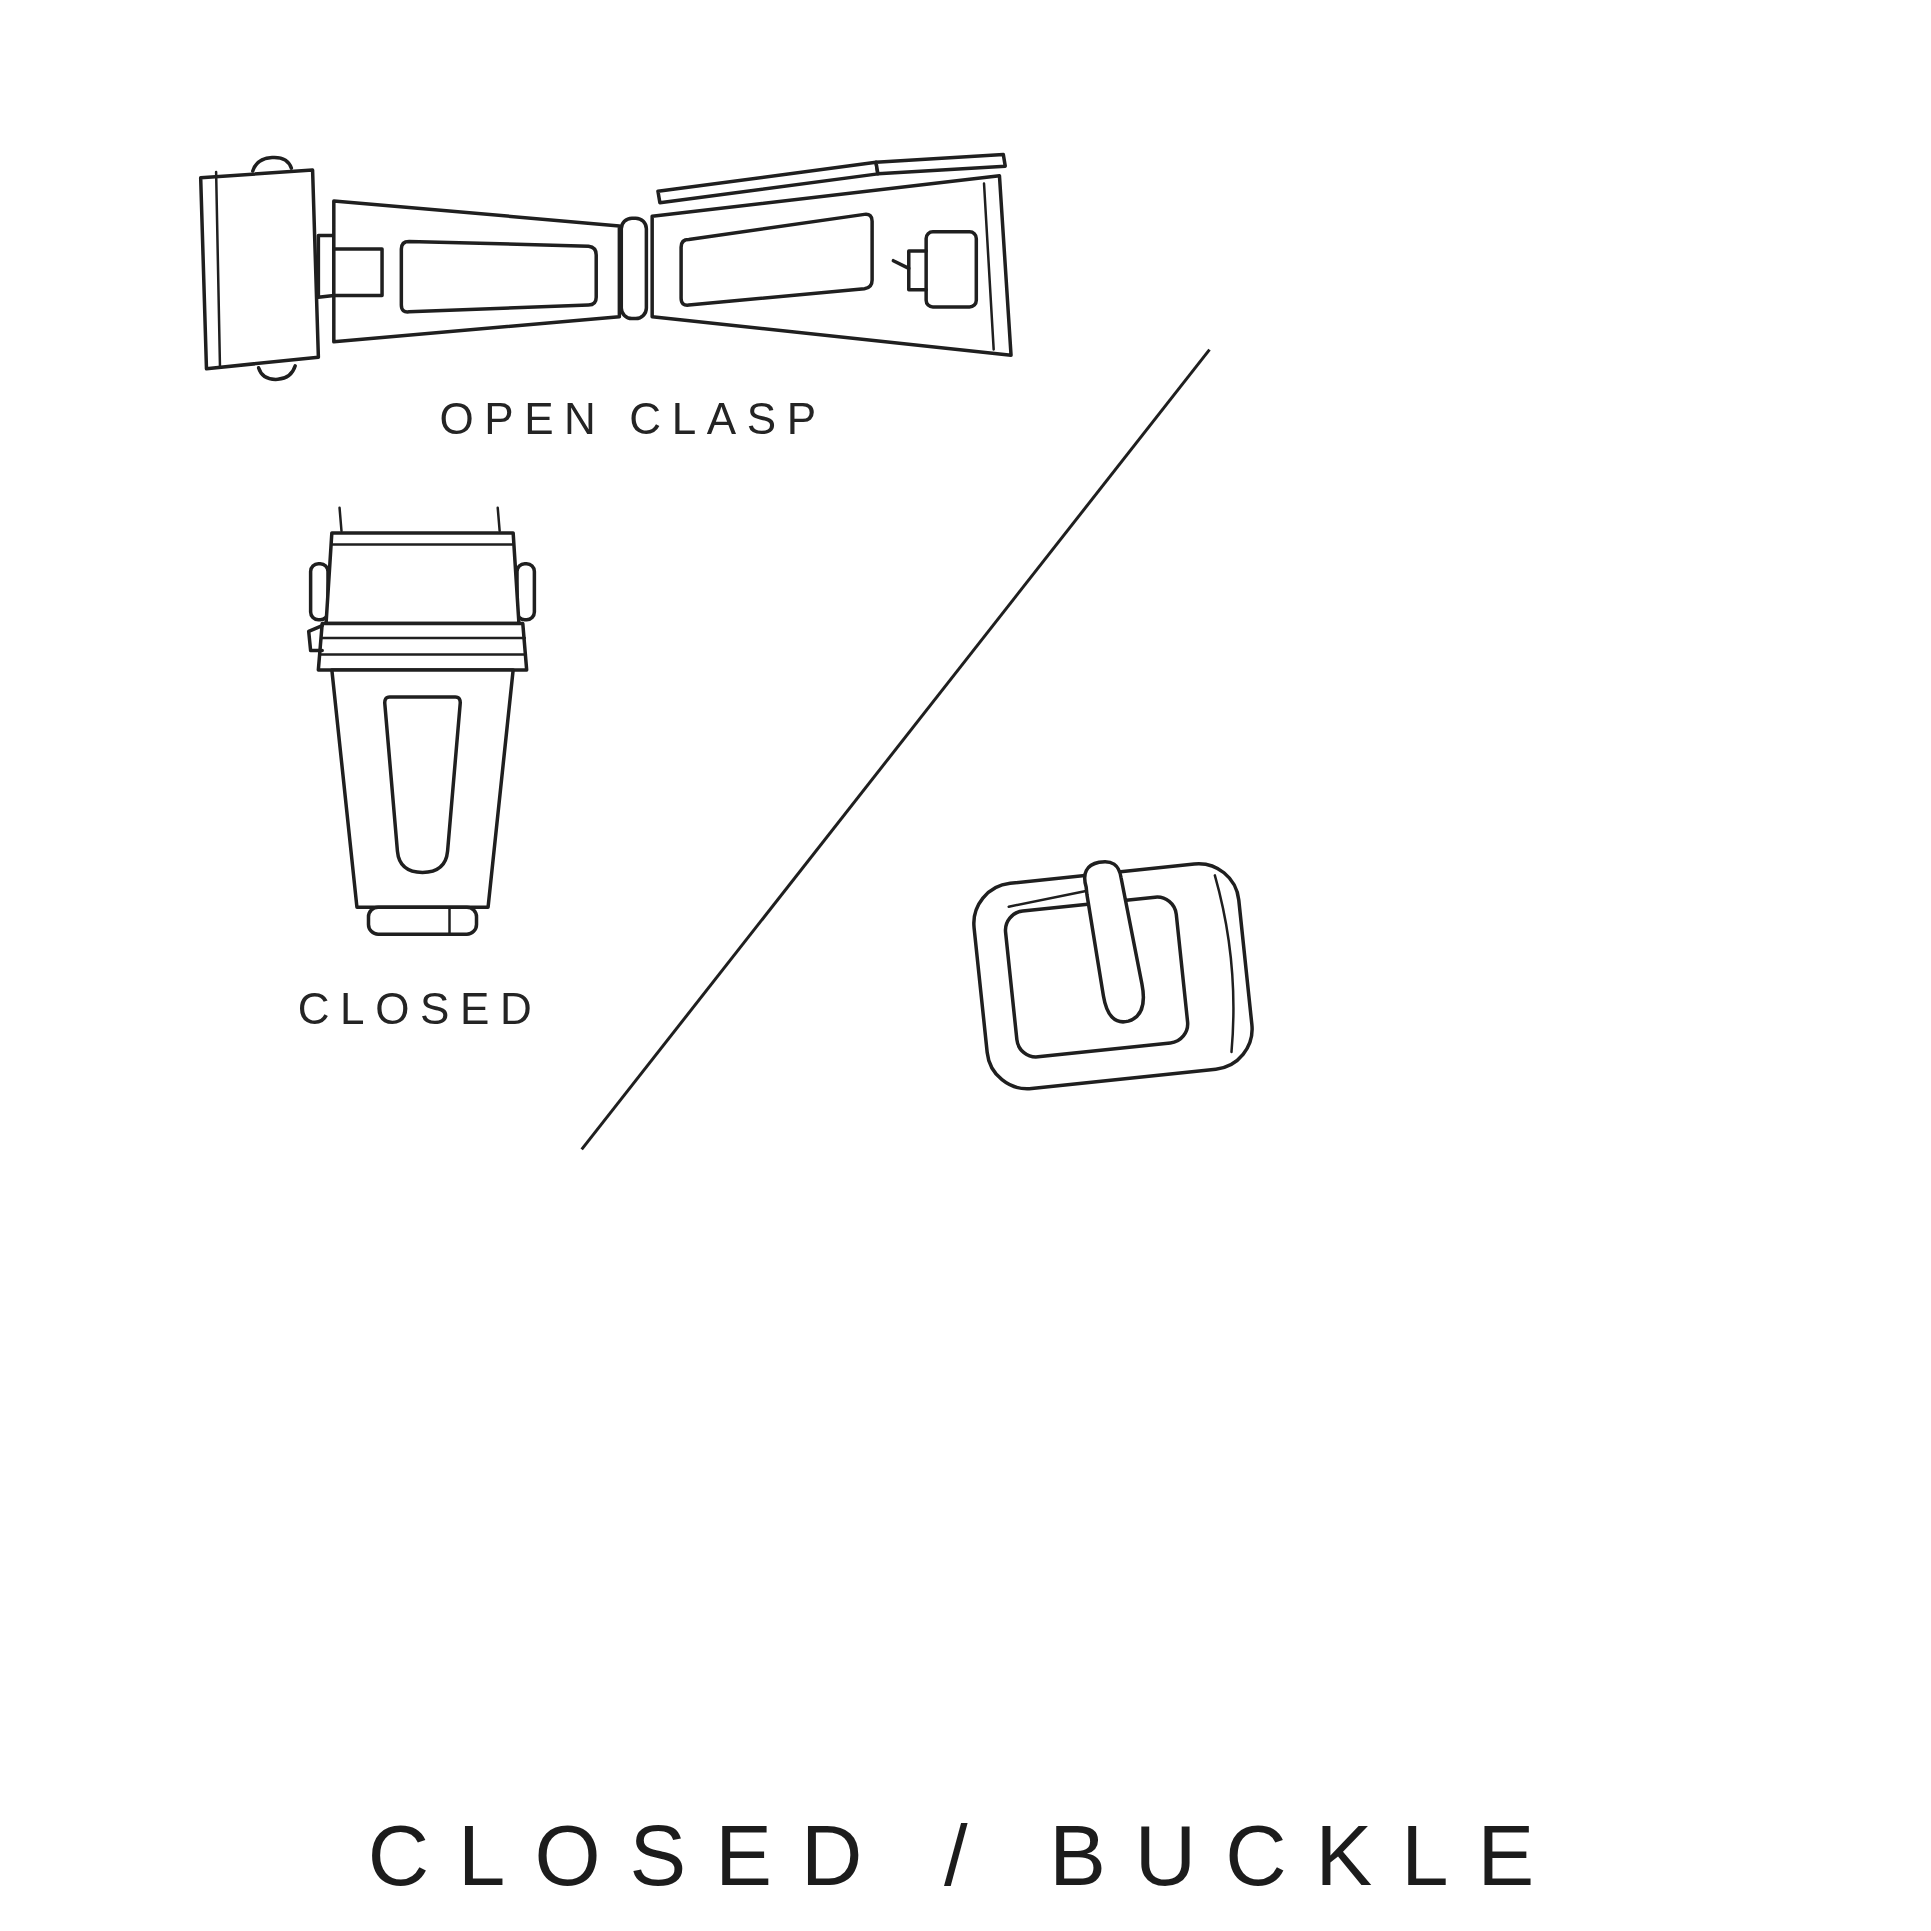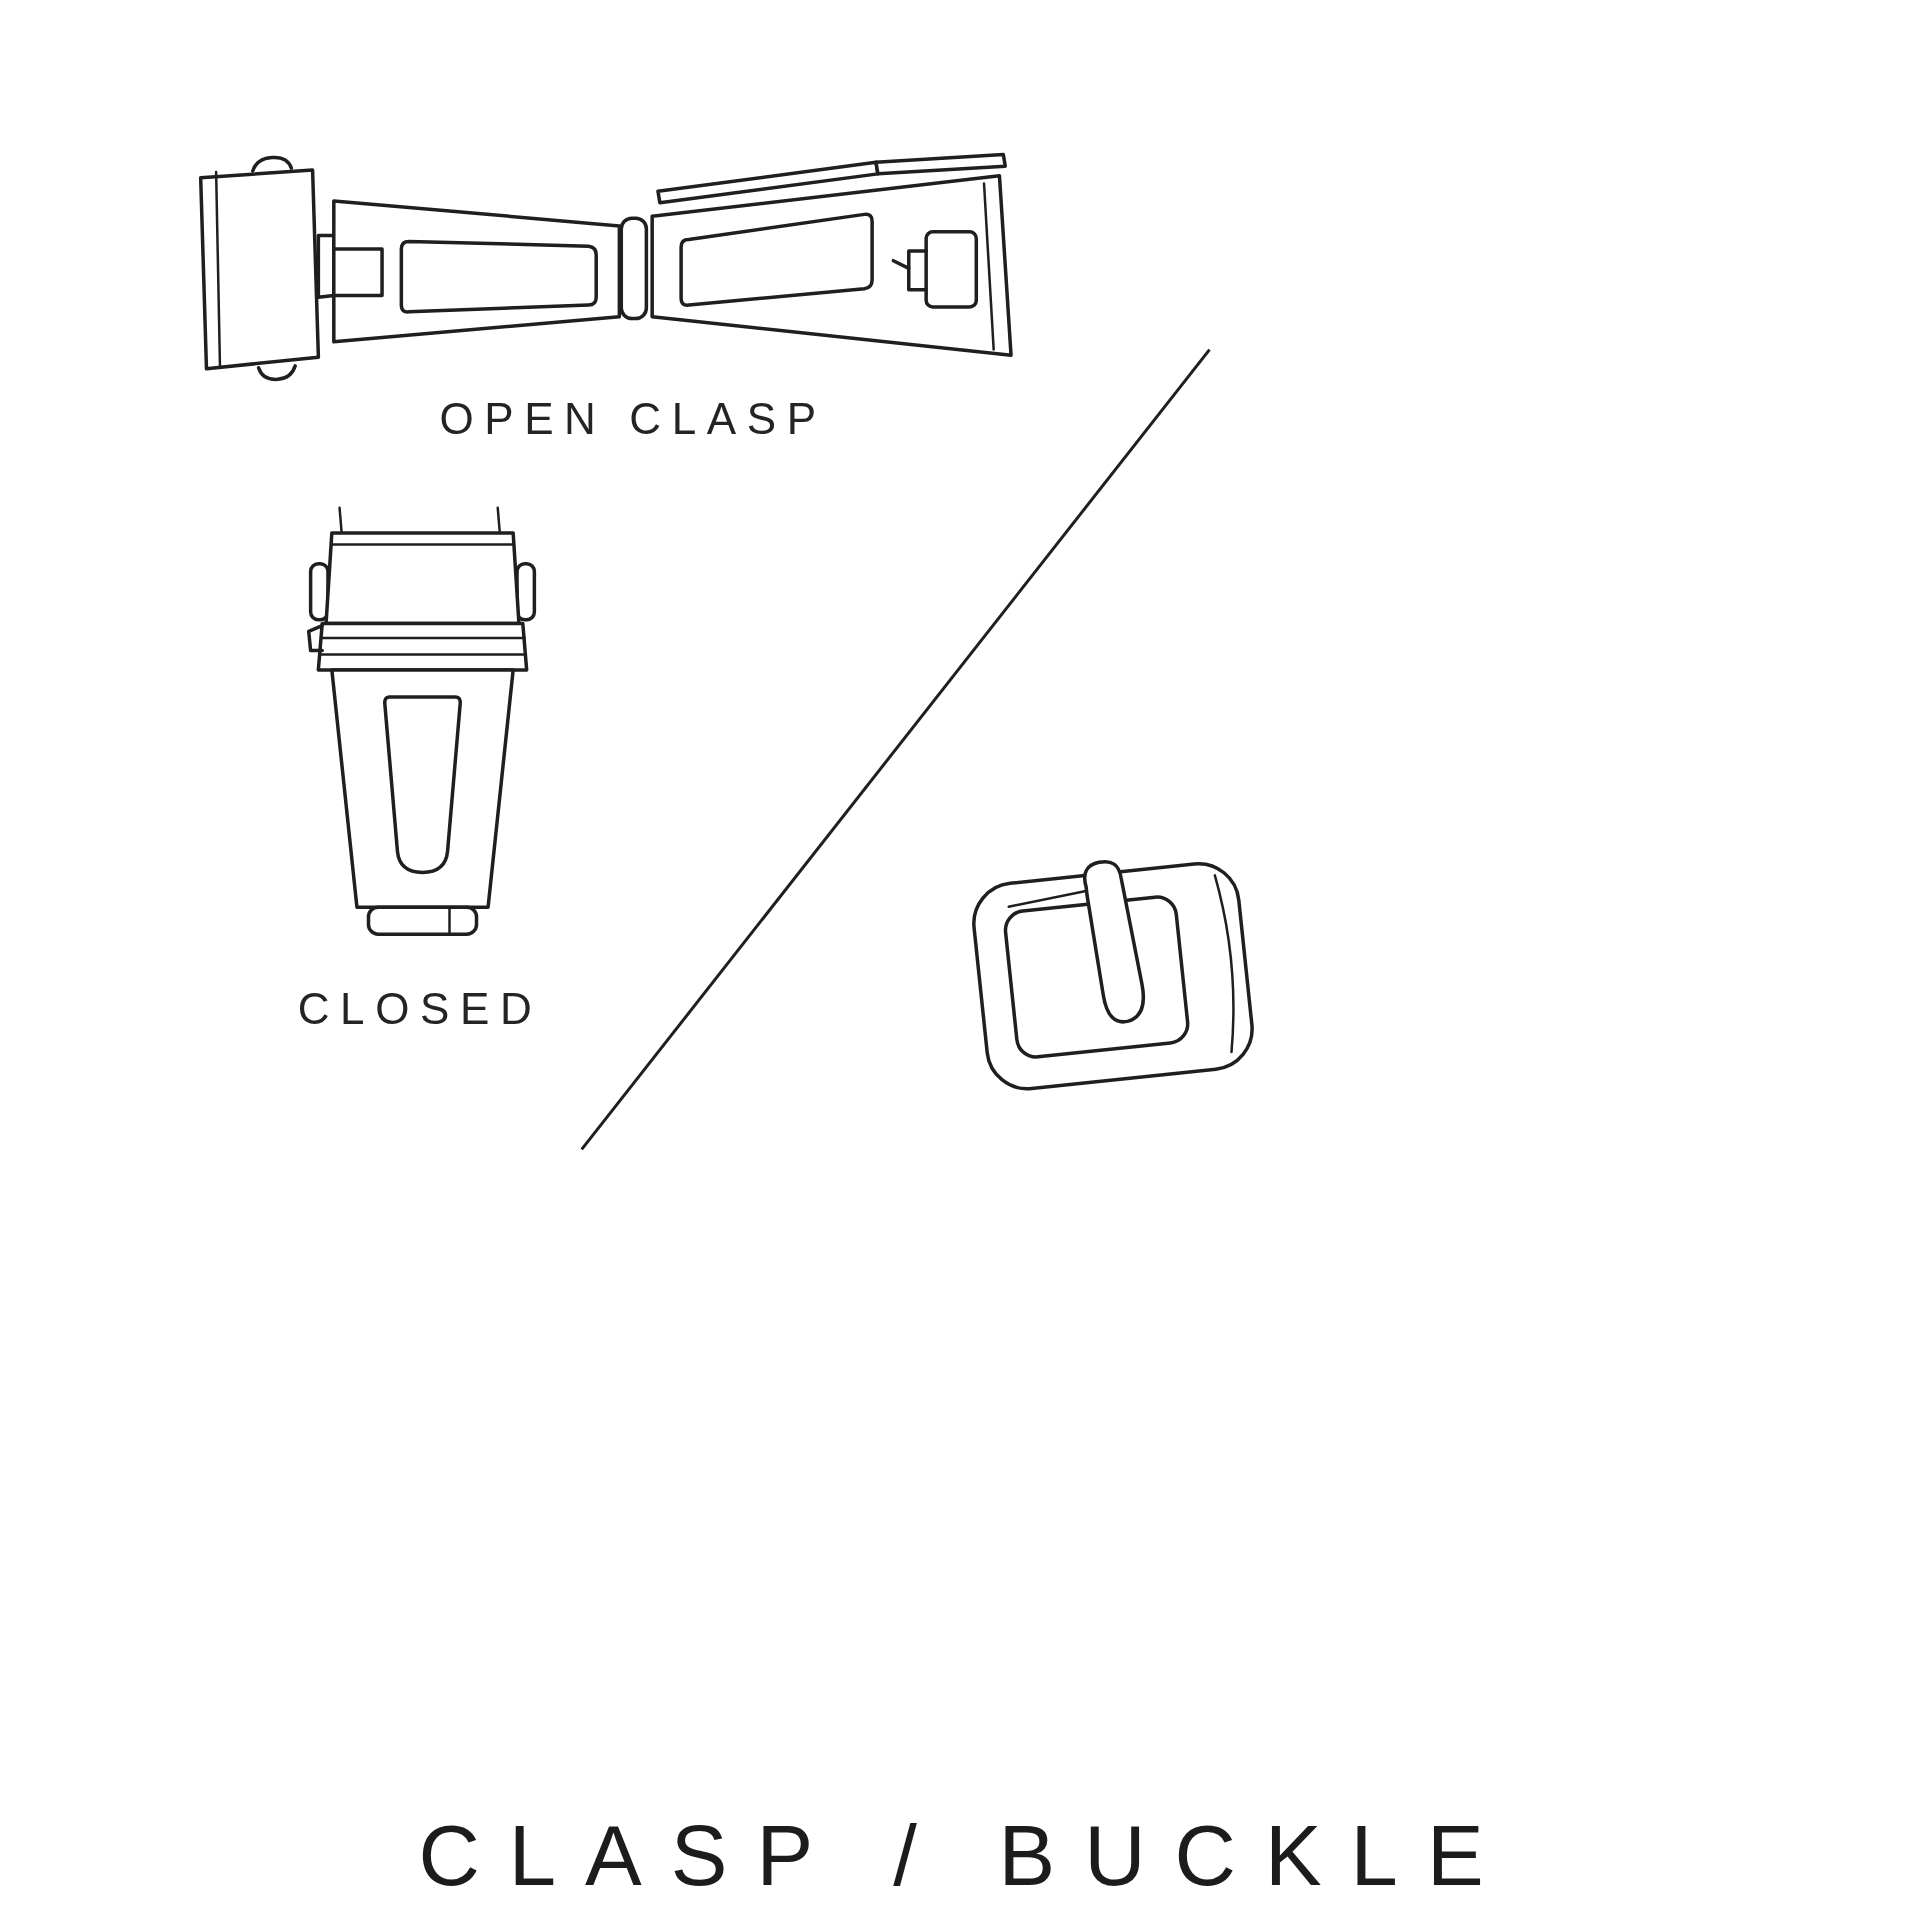--- a/index.html
+++ b/index.html
@@ -122,16 +122,16 @@
         <rect class="stroke-fill" x="62" y="62" width="178" height="152" rx="20"></rect>
 
         <line class="stroke thin" x1="68" y1="56" x2="152" y2="48"></line>
         <circle class="stroke-fill thin" cx="160" cy="50" r="8"></circle>
 
         <path class="stroke-fill" d="M150,44 Q146,22 166,20 Q186,18 187,38 L197,150 Q200,183 179,187 Q158,190 156,158 L150,52 Z"></path>
       </g>
     </svg>
   </div>
 
-  <div class="title">CLASP / BUCKLE</div>
+  <div class="title">CLOSED / BUCKLE</div>
 
 </div>
 
 
 </body></html>

